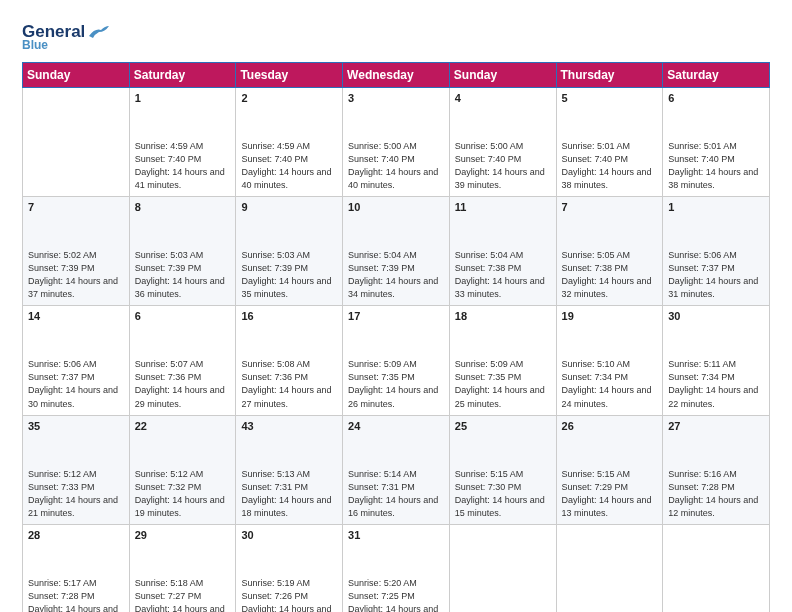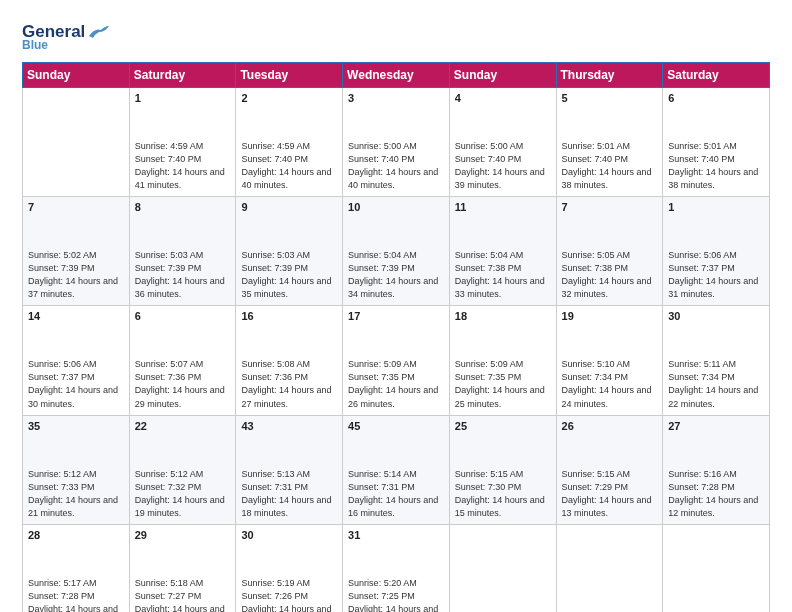--- a/index.html
+++ b/index.html
@@ -219,21 +219,21 @@
           </td>
           <td>
             <span class="day-number">22</span>
             <div class="cell-text">Sunrise: 5:12 AM<br>Sunset: 7:32 PM<br>Daylight: 14 hours and 19 minutes.</div>
           </td>
           <td>
             <span class="day-number">43</span>
             <div class="cell-text">Sunrise: 5:13 AM<br>Sunset: 7:31 PM<br>Daylight: 14 hours and 18 minutes.</div>
           </td>
           <td>
-            <span class="day-number">45</span>
+            <span class="day-number">24</span>
             <div class="cell-text">Sunrise: 5:14 AM<br>Sunset: 7:31 PM<br>Daylight: 14 hours and 16 minutes.</div>
           </td>
           <td>
             <span class="day-number">25</span>
             <div class="cell-text">Sunrise: 5:15 AM<br>Sunset: 7:30 PM<br>Daylight: 14 hours and 15 minutes.</div>
           </td>
           <td>
             <span class="day-number">26</span>
             <div class="cell-text">Sunrise: 5:15 AM<br>Sunset: 7:29 PM<br>Daylight: 14 hours and 13 minutes.</div>
           </td>

